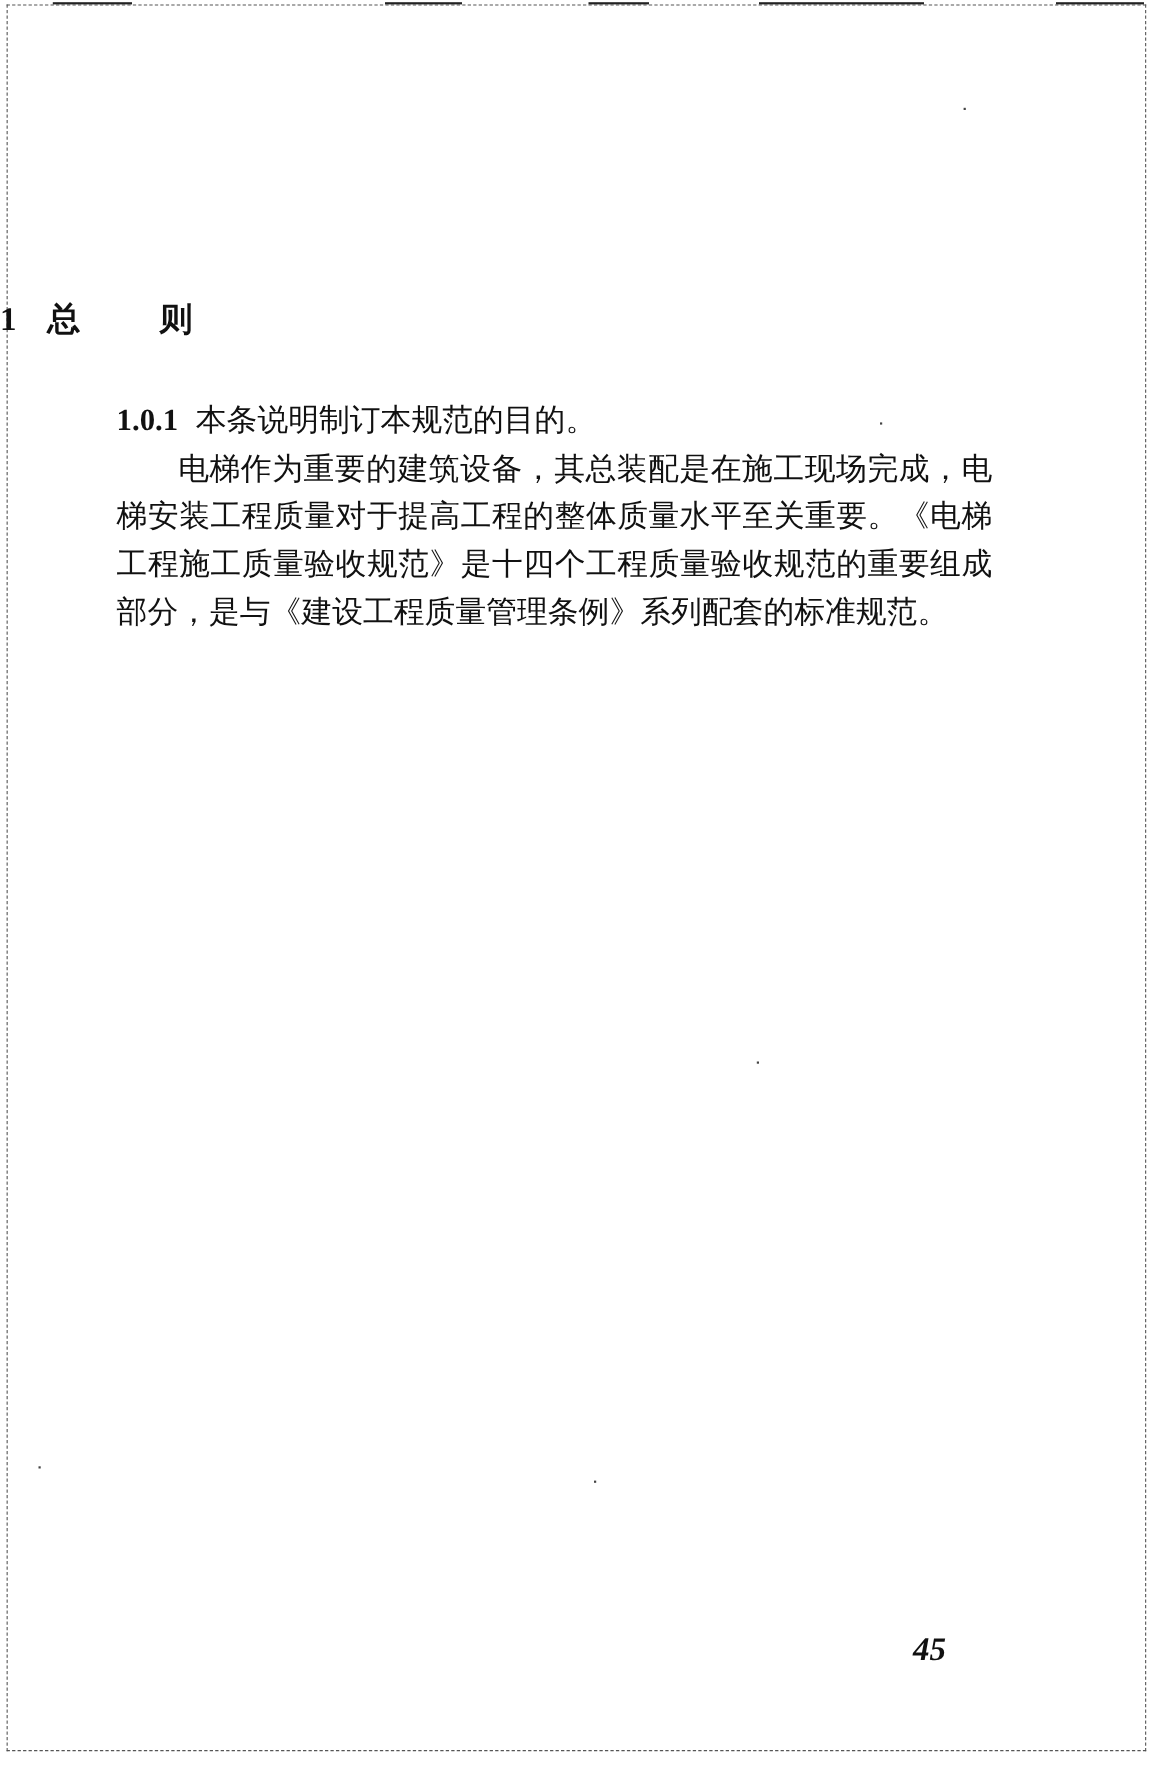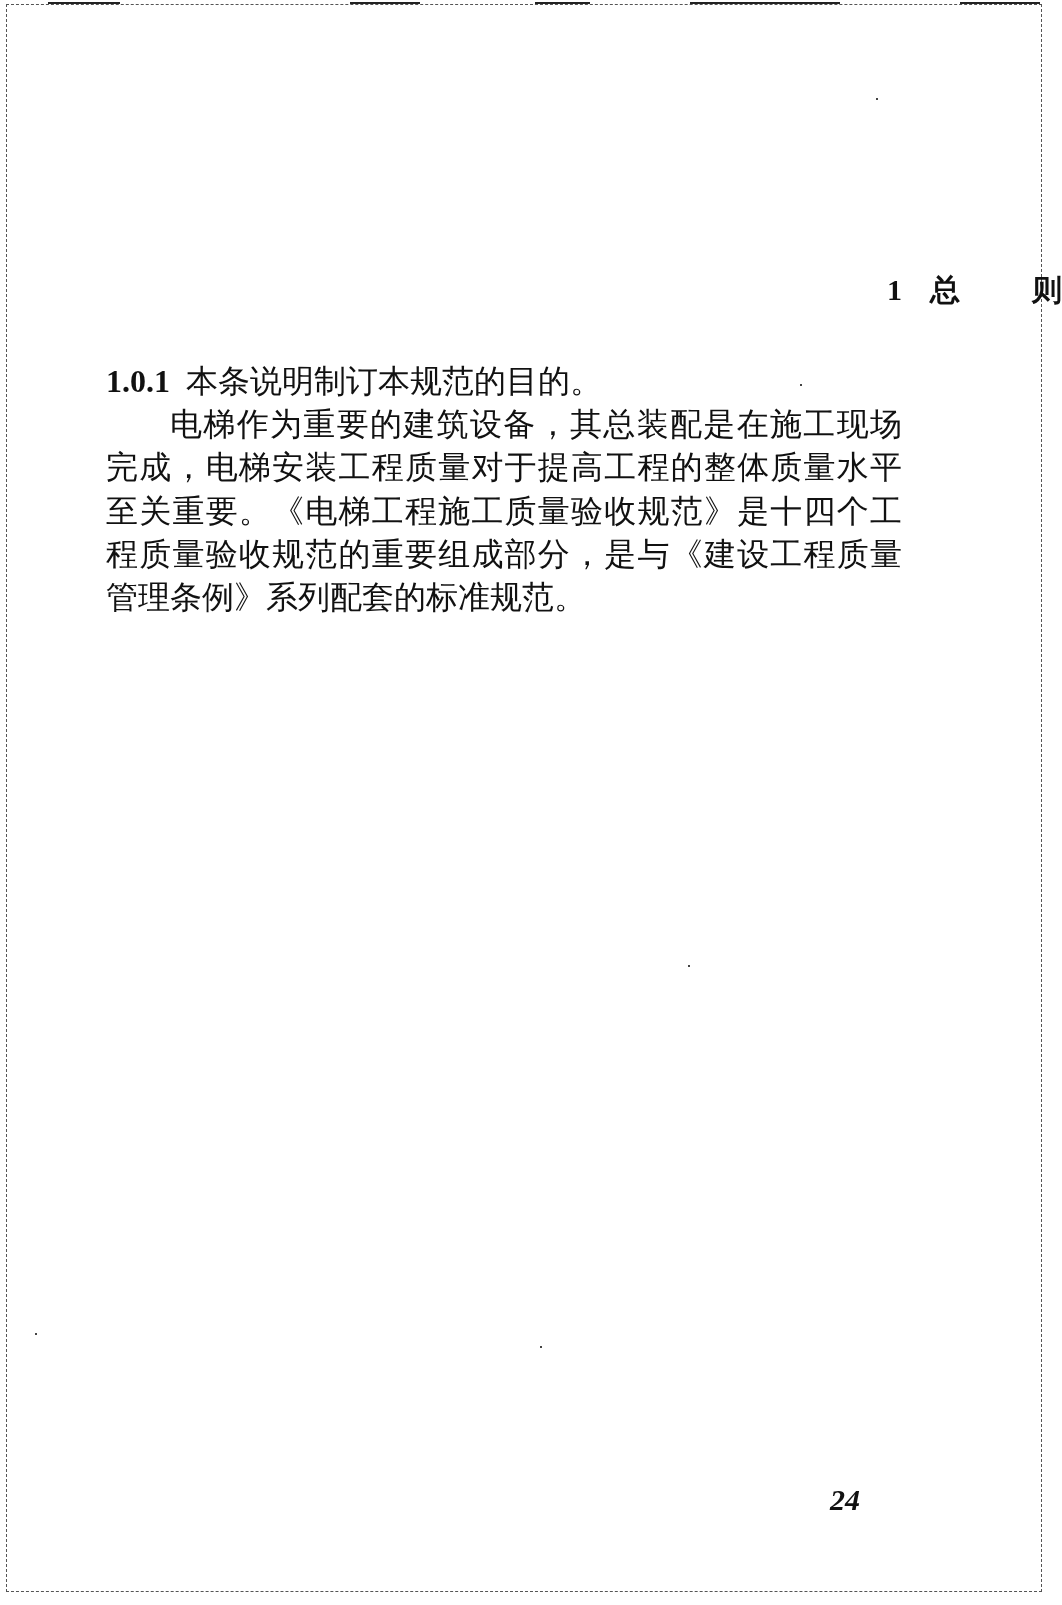--- a/index.html
+++ b/index.html
@@ -28,39 +28,39 @@
       position: absolute;
       top: 2px;
       height: 2px;
       background: #222;
     }
     .chapter-title {
       position: absolute;
       top: 250px;
       left: 0;
       width: 1062px;
-      text-align: right;
+      text-align: left;
       font-size: 30px;
       font-weight: bold;
       letter-spacing: 0;
     }
     .chapter-title .num {
       font-family: "Liberation Serif", serif;
       font-weight: bold;
       margin-right: 28px;
     }
     .chapter-title .w1 {
       margin-right: 72px;
     }
     .content {
       position: absolute;
       left: 106px;
       top: 360px;
       width: 796px;
-      font-size: 32px;
+      font-size: 28px;
       line-height: 43.2px;
       text-align: justify;
     }
     .clause {
       margin: 0;
     }
     .clause-num {
       font-family: "Liberation Serif", serif;
       font-weight: bold;
       margin-right: 16px;
@@ -106,13 +106,13 @@
   <span class="num">1</span><span class="w1">总</span><span>则</span>
 </h1>
 
 <div class="content">
   <p class="clause">
     <span class="clause-num">1.0.1</span><span>本条说明制订本规范的目的。</span>
   </p>
   <p class="para">电梯作为重要的建筑设备，其总装配是在施工现场完成，电梯安装工程质量对于提高工程的整体质量水平至关重要。《电梯工程施工质量验收规范》是十四个工程质量验收规范的重要组成部分，是与《建设工程质量管理条例》系列配套的标准规范。</p>
 </div>
 
-<div class="page-number">24</div>
+<div class="page-number">45</div>
 
 </body></html>

